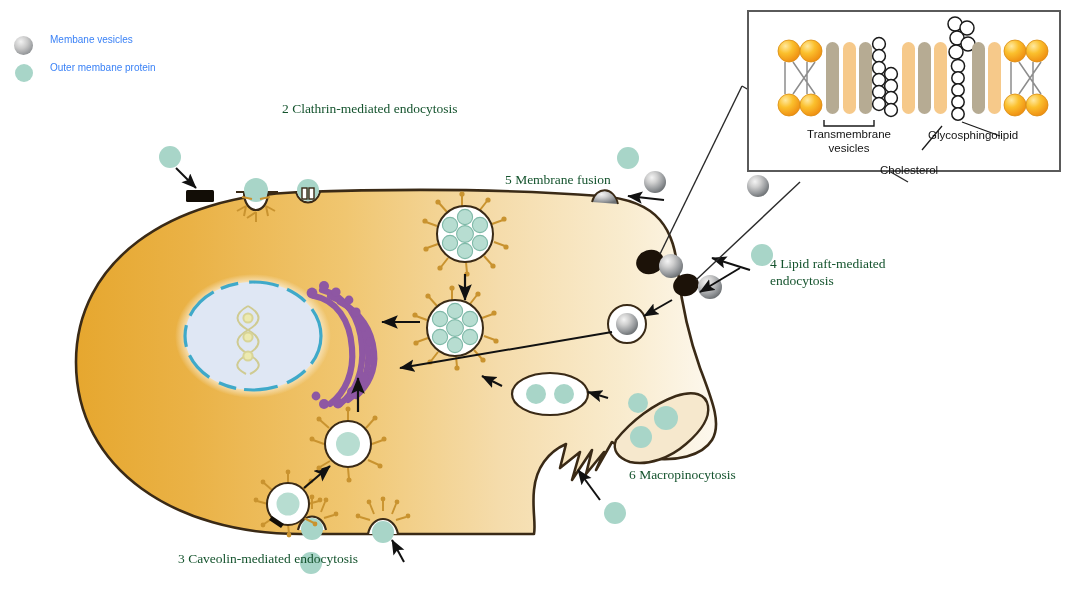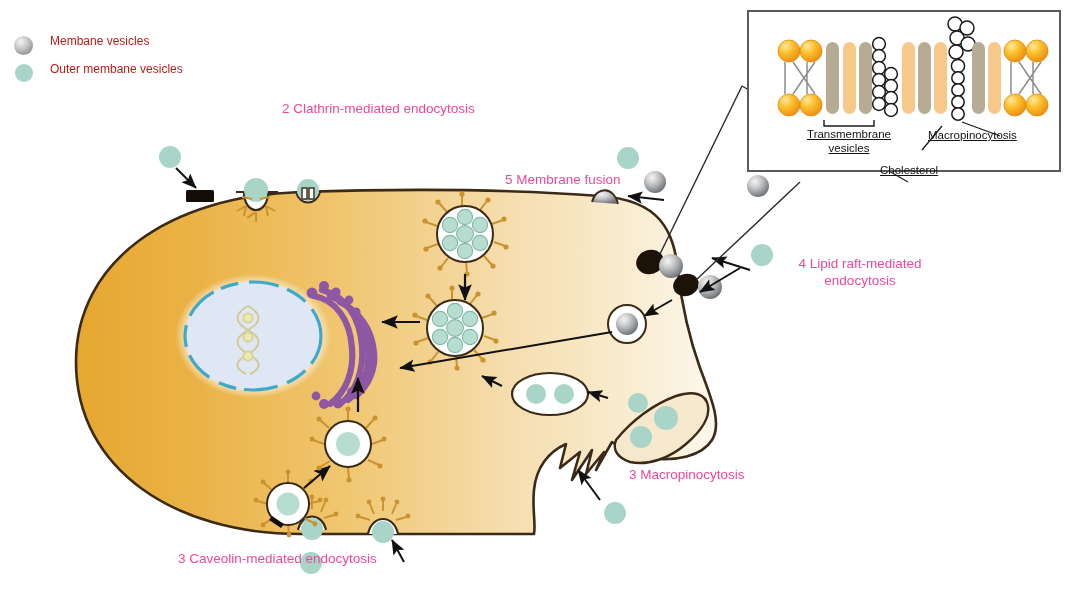--- a/index.html
+++ b/index.html
@@ -1,26 +1,26 @@
 <!DOCTYPE html>
 <html><head>
 <meta charset="utf-8">
 <style>
   html,body{margin:0;padding:0;background:#ffffff;}
   body{width:1068px;height:613px;position:relative;overflow:hidden;
        font-family:"Liberation Sans",sans-serif;color:#1a1a1a;}
   #stage{position:absolute;left:0;top:0;width:1068px;height:613px;}
   svg#fig{position:absolute;left:0;top:0;}
-  .lbl{position:absolute;font-size:13.5px;color:#ec4899;white-space:nowrap;line-height:1.25;}
-  .lbl.ctr{text-align:center;white-space:normal;}
-  .legend-row{position:absolute;font-size:12px;color:#b91c1c;white-space:nowrap;}
+  .lbl{position:absolute;font-size:13.5px;color:#14532d;white-space:nowrap;line-height:1.25;font-family:Liberation Serif, serif;}
+  .lbl.ctr{text-align:left;white-space:normal;}
+  .legend-row{position:absolute;font-size:10px;color:#3b82f6;white-space:nowrap;}
   .sw{position:absolute;border-radius:50%;}
   .sw-gray{background:radial-gradient(circle at 36% 30%, #f2f2f2 0%, #c9c9c9 38%, #8e9194 78%, #6f7376 100%);}
   .sw-teal{background:#a8d5c8;}
-  .inset-lbl{position:absolute;font-size:11.5px;color:#131313;white-space:nowrap;line-height:1.2;text-decoration:underline;}
+  .inset-lbl{position:absolute;font-size:11.5px;color:#131313;white-space:nowrap;line-height:1.2;}
   .inset-lbl.ctr{text-align:center;white-space:normal;}
 </style>
 </head>
 <body>
 
 <div id="stage">
 
 <svg id="fig" width="1068" height="613" viewBox="0 0 1068 613">
   <defs>
     <linearGradient id="cytoGrad" x1="0" y1="0" x2="1" y2="0">
@@ -400,36 +400,36 @@
     </g>
   </g>
 </svg>
 
 <div class="legend-row" style="left:14px;top:34px;">
   <span class="sw sw-gray" style="left:0;top:2px;width:19px;height:19px;position:absolute;"></span>
   <span style="display:inline-block;margin-left:36px;">Membane vesicles</span>
 </div>
 <div class="legend-row" style="left:14px;top:62px;">
   <span class="sw sw-teal" style="left:1px;top:2px;width:18px;height:18px;position:absolute;"></span>
-  <span style="display:inline-block;margin-left:36px;">Outer membane vesicles</span>
+  <span style="display:inline-block;margin-left:36px;">Outer membane protein</span>
 </div>
 
 <div class="lbl" style="left:282px;top:101px;">2 Clathrin-mediated endocytosis</div>
 
 <div class="lbl" style="left:505px;top:172px;text-align:right;">5 Membrane fusion</div>
 
 <div class="lbl ctr" style="left:770px;top:256px;width:180px;">
   <span>4 Lipid raft-mediated</span><br>
   <span>endocytosis</span>
 </div>
 
-<div class="lbl" style="left:629px;top:467px;">3 Macropinocytosis</div>
+<div class="lbl" style="left:629px;top:467px;">6 Macropinocytosis</div>
 
 <div class="lbl" style="left:178px;top:551px;">3 Caveolin-mediated endocytosis</div>
 
 <div class="inset-lbl ctr" style="left:790px;top:128px;width:118px;">
   <span>Transmembrane</span><br>
   <span>vesicles</span>
 </div>
 <div class="inset-lbl" style="left:880px;top:164px;">Cholesterol</div>
-<div class="inset-lbl" style="left:928px;top:129px;">Macropinocytosis</div>
+<div class="inset-lbl" style="left:928px;top:129px;">Glycosphingolipid</div>
 
 </div>
 
 </body></html>

